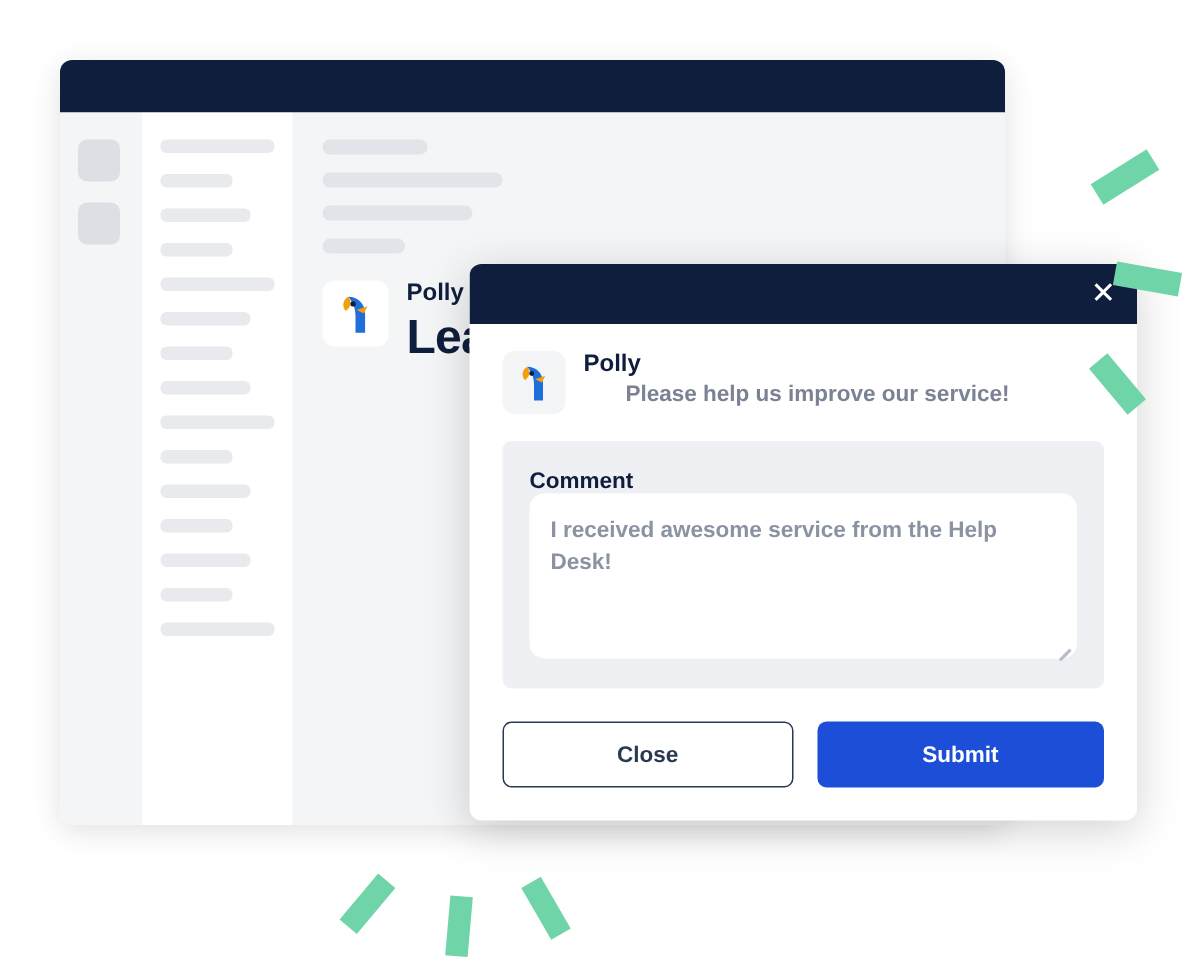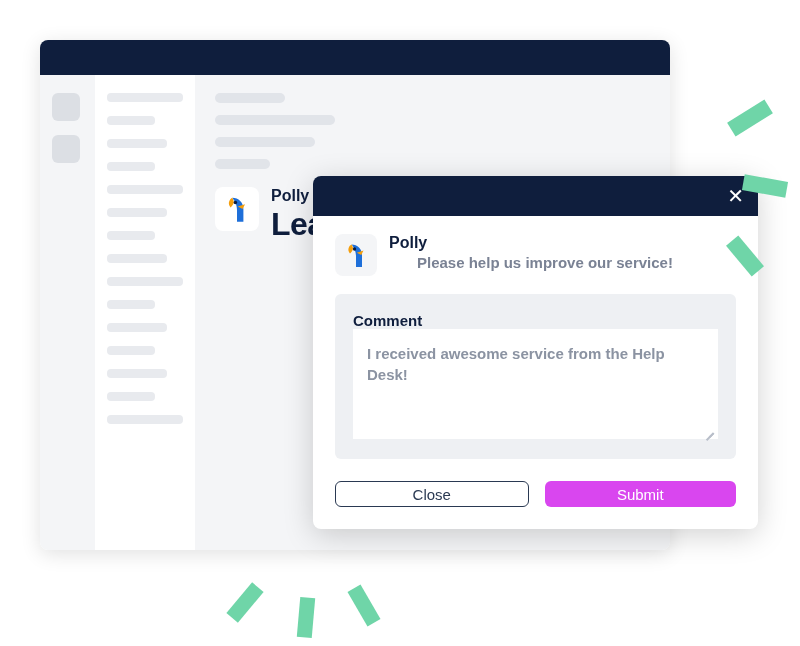--- a/index.html
+++ b/index.html
@@ -183,21 +183,21 @@
       border-radius: 6px;
       padding: 18px 18px 20px;
     }
     .comment-label {
       font-weight: 800;
       font-size: 15px;
       color: #0f1e3d;
     }
     .comment-box {
       background: #fff;
-      border-radius: 0;
+      border-radius: 10px;
       padding: 14px;
       min-height: 110px;
       position: relative;
       font-size: 15px;
       color: #8b93a2;
       font-weight: 600;
       line-height: 1.4;
     }
     .resize-handle {
       position: absolute;
@@ -224,36 +224,36 @@
       transform-origin: right bottom;
     }
     .modal-buttons {
       display: flex;
       gap: 16px;
       margin-top: 22px;
       justify-content: flex-end;
     }
     .btn {
       flex: 1;
-      height: 26px;
+      height: 44px;
       border-radius: 6px;
       font-size: 15px;
-      font-weight: 400;
+      font-weight: 700;
       cursor: pointer;
       display: flex;
       align-items: center;
       justify-content: center;
     }
     .btn-close {
       background: #fff;
       border: 1.5px solid #2a3952;
       color: #2a3952;
     }
     .btn-submit {
-      background: #d946ef;
+      background: #1d4ed8;
       border: none;
       color: #fff;
     }
 
     
     .deco {
       position: absolute;
       background: #6fd5a8;
     }
     .deco-tr1 { width: 44px; height: 16px; top: 110px; left: 728px; transform: rotate(-32deg); }

